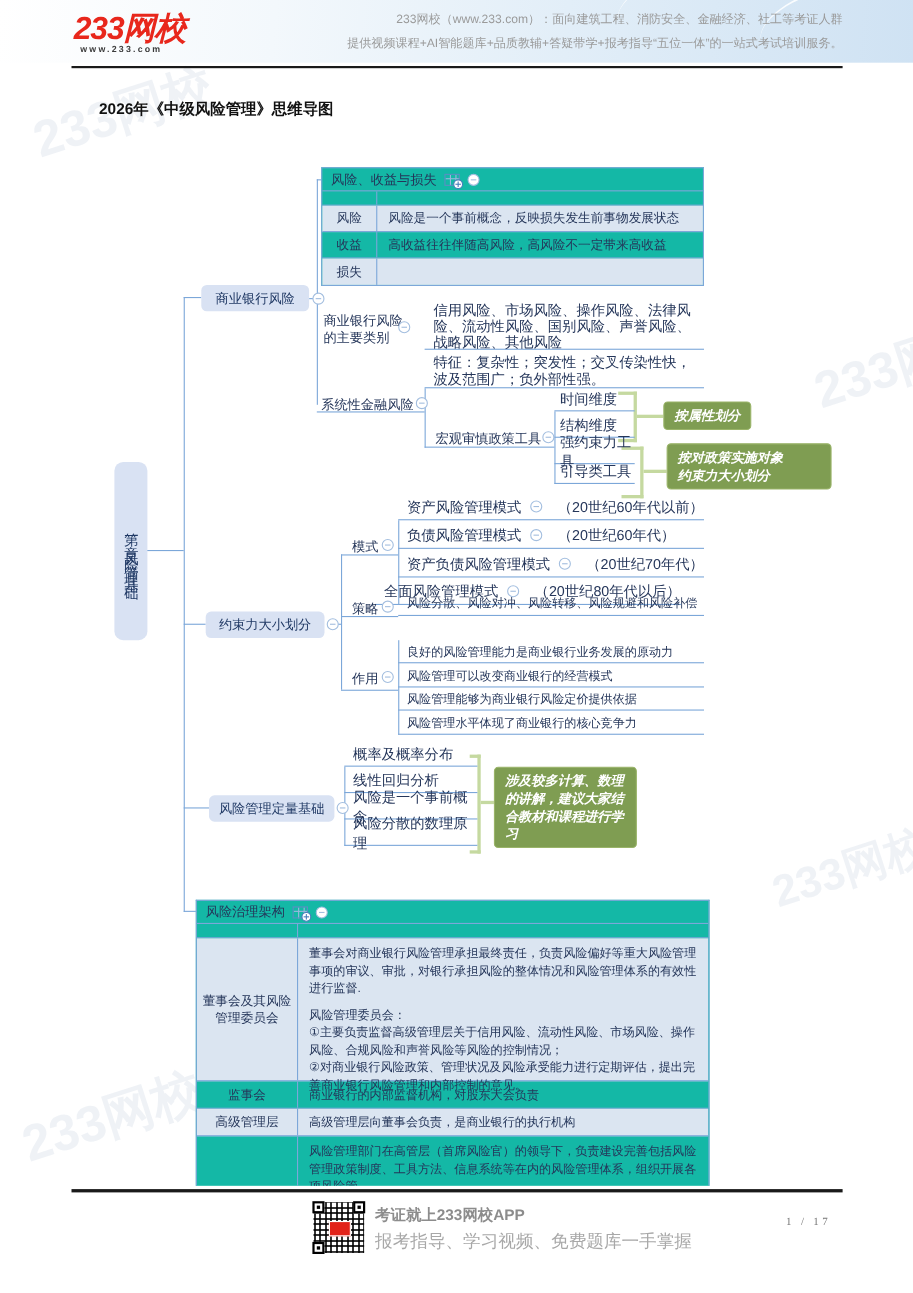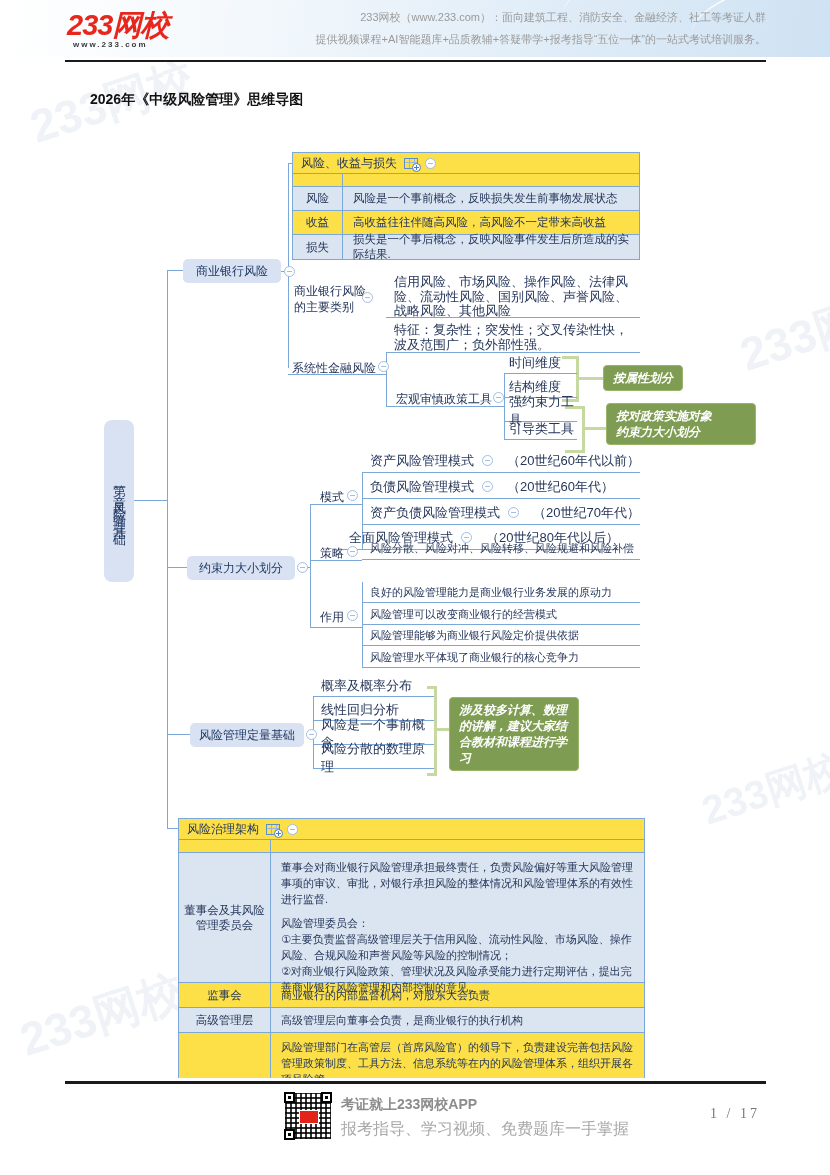--- a/index.html
+++ b/index.html
@@ -44,21 +44,21 @@
   
   .ti{position:relative;width:14px;height:11px;border:1px solid #5b8ec4;box-sizing:border-box;flex:none;
       background:linear-gradient(#9ab7dd 0 0) left 0 top 3px/14px 1px no-repeat,
                  linear-gradient(#9ab7dd 0 0) left 4px top 0/1px 11px no-repeat,
                  linear-gradient(#9ab7dd 0 0) left 9px top 0/1px 11px no-repeat}
   .ti .plus{position:absolute;right:-4px;bottom:-4px;width:7px;height:7px;border-radius:50%;
       background:#fff;border:1px solid #4a7ebb;box-sizing:content-box}
   .ti .plus i{position:absolute;left:1px;top:3px;width:5px;height:1px;background:#4a7ebb}
   .ti .plus u{position:absolute;left:3px;top:1px;width:1px;height:5px;background:#4a7ebb}
   
-  .mtbl{position:absolute;border:1px solid #7ca7d9;background:#fde047;box-sizing:border-box;z-index:2}
+  .mtbl{position:absolute;border:1px solid #7ca7d9;background:#14b8a6;box-sizing:border-box;z-index:2}
   .hd{display:flex;align-items:center;gap:7px;padding-left:8px;color:#25365a;font-size:12px;
       border-bottom:1px solid #7ca7d9;box-sizing:border-box}
   .trow{display:flex;border-bottom:1px solid #7ca7d9;box-sizing:border-box}
   .trow:last-child{border-bottom:none}
   .lc{border-right:1px solid #7ca7d9;display:flex;align-items:center;justify-content:center;
       font-size:11.5px;color:#25365a;box-sizing:border-box;flex:none;text-align:center;padding:2px}
   .cc{flex:1;display:flex;align-items:center;padding-left:10px;font-size:11.5px;color:#25365a;box-sizing:border-box}
   .alt{background:#dbe5f1}
   
   .gcc{flex:1;padding:6px 10px;font-size:11px;line-height:16px;color:#25365a;box-sizing:border-box}
@@ -71,21 +71,21 @@
   .qr{position:absolute;left:284px;top:1092px;width:48px;height:48px;background:#fff;z-index:2}
   .qr .noise{position:absolute;inset:1px;
       background:repeating-linear-gradient(0deg,rgba(0,0,0,.8) 0 2px,transparent 2px 5px),
                  repeating-linear-gradient(90deg,rgba(0,0,0,.8) 0 2px,transparent 2px 5px)}
   .fd{position:absolute;width:11px;height:11px;border:2px solid #000;background:#fff;box-sizing:border-box}
   .fd i{position:absolute;inset:2px;background:#000}
   .qrbadge{position:absolute;left:15px;top:18px;width:18px;height:12px;background:#e2231a;border:1px solid #fff}
   .ftitle{position:absolute;left:341px;top:1096px;font-size:14px;font-weight:bold;color:#8c8c8c}
   .fsub{position:absolute;left:341px;top:1119px;font-size:16px;color:#a8a8a8}
   .pgnum{position:absolute;left:690px;top:1106px;width:90px;text-align:center;
-         font-family:"Liberation Serif","DejaVu Serif",serif;font-size:14px;color:#777;letter-spacing:3px}
+         font-family:"Liberation Serif","DejaVu Serif",serif;font-size:10px;color:#777;letter-spacing:3px}
 </style>
 </head>
 <body>
 
 <div class="page">
 
   <div class="wm" style="left:28px;top:72px">233网校</div>
   <div class="wm" style="left:738px;top:300px">233网校</div>
   <div class="wm" style="left:700px;top:762px;font-size:40px">233网校</div>
   <div class="wm" style="left:18px;top:985px">233网校</div>
@@ -174,21 +174,20 @@
     <div class="trow alt" style="height:24px">
       <div class="lc" style="width:50px">风险</div>
       <div class="cc">风险是一个事前概念，反映损失发生前事物发展状态</div>
     </div>
     <div class="trow" style="height:24px">
       <div class="lc" style="width:50px">收益</div>
       <div class="cc">高收益往往伴随高风险，高风险不一定带来高收益</div>
     </div>
     <div class="trow alt" style="height:24px">
       <div class="lc" style="width:50px">损失</div>
-      <div class="cc">损失是一个事后概念，反映风险事件发生后所造成的实际结果.</div>
     </div>
   </div>
 
   <div class="lbl ml" style="left:294px;top:283px;line-height:16px">商业银行风险
 的主要类别</div>
   <span class="ci" style="left:362px;top:292px">
       <b></b>
     </span>
   <div class="leaf leafml" style="left:386px;top:273px;width:254px;height:45px">信用风险、市场风险、操作风险、法律风险、流动性风险、国别风险、声誉风险、战略风险、其他风险</div>
 

